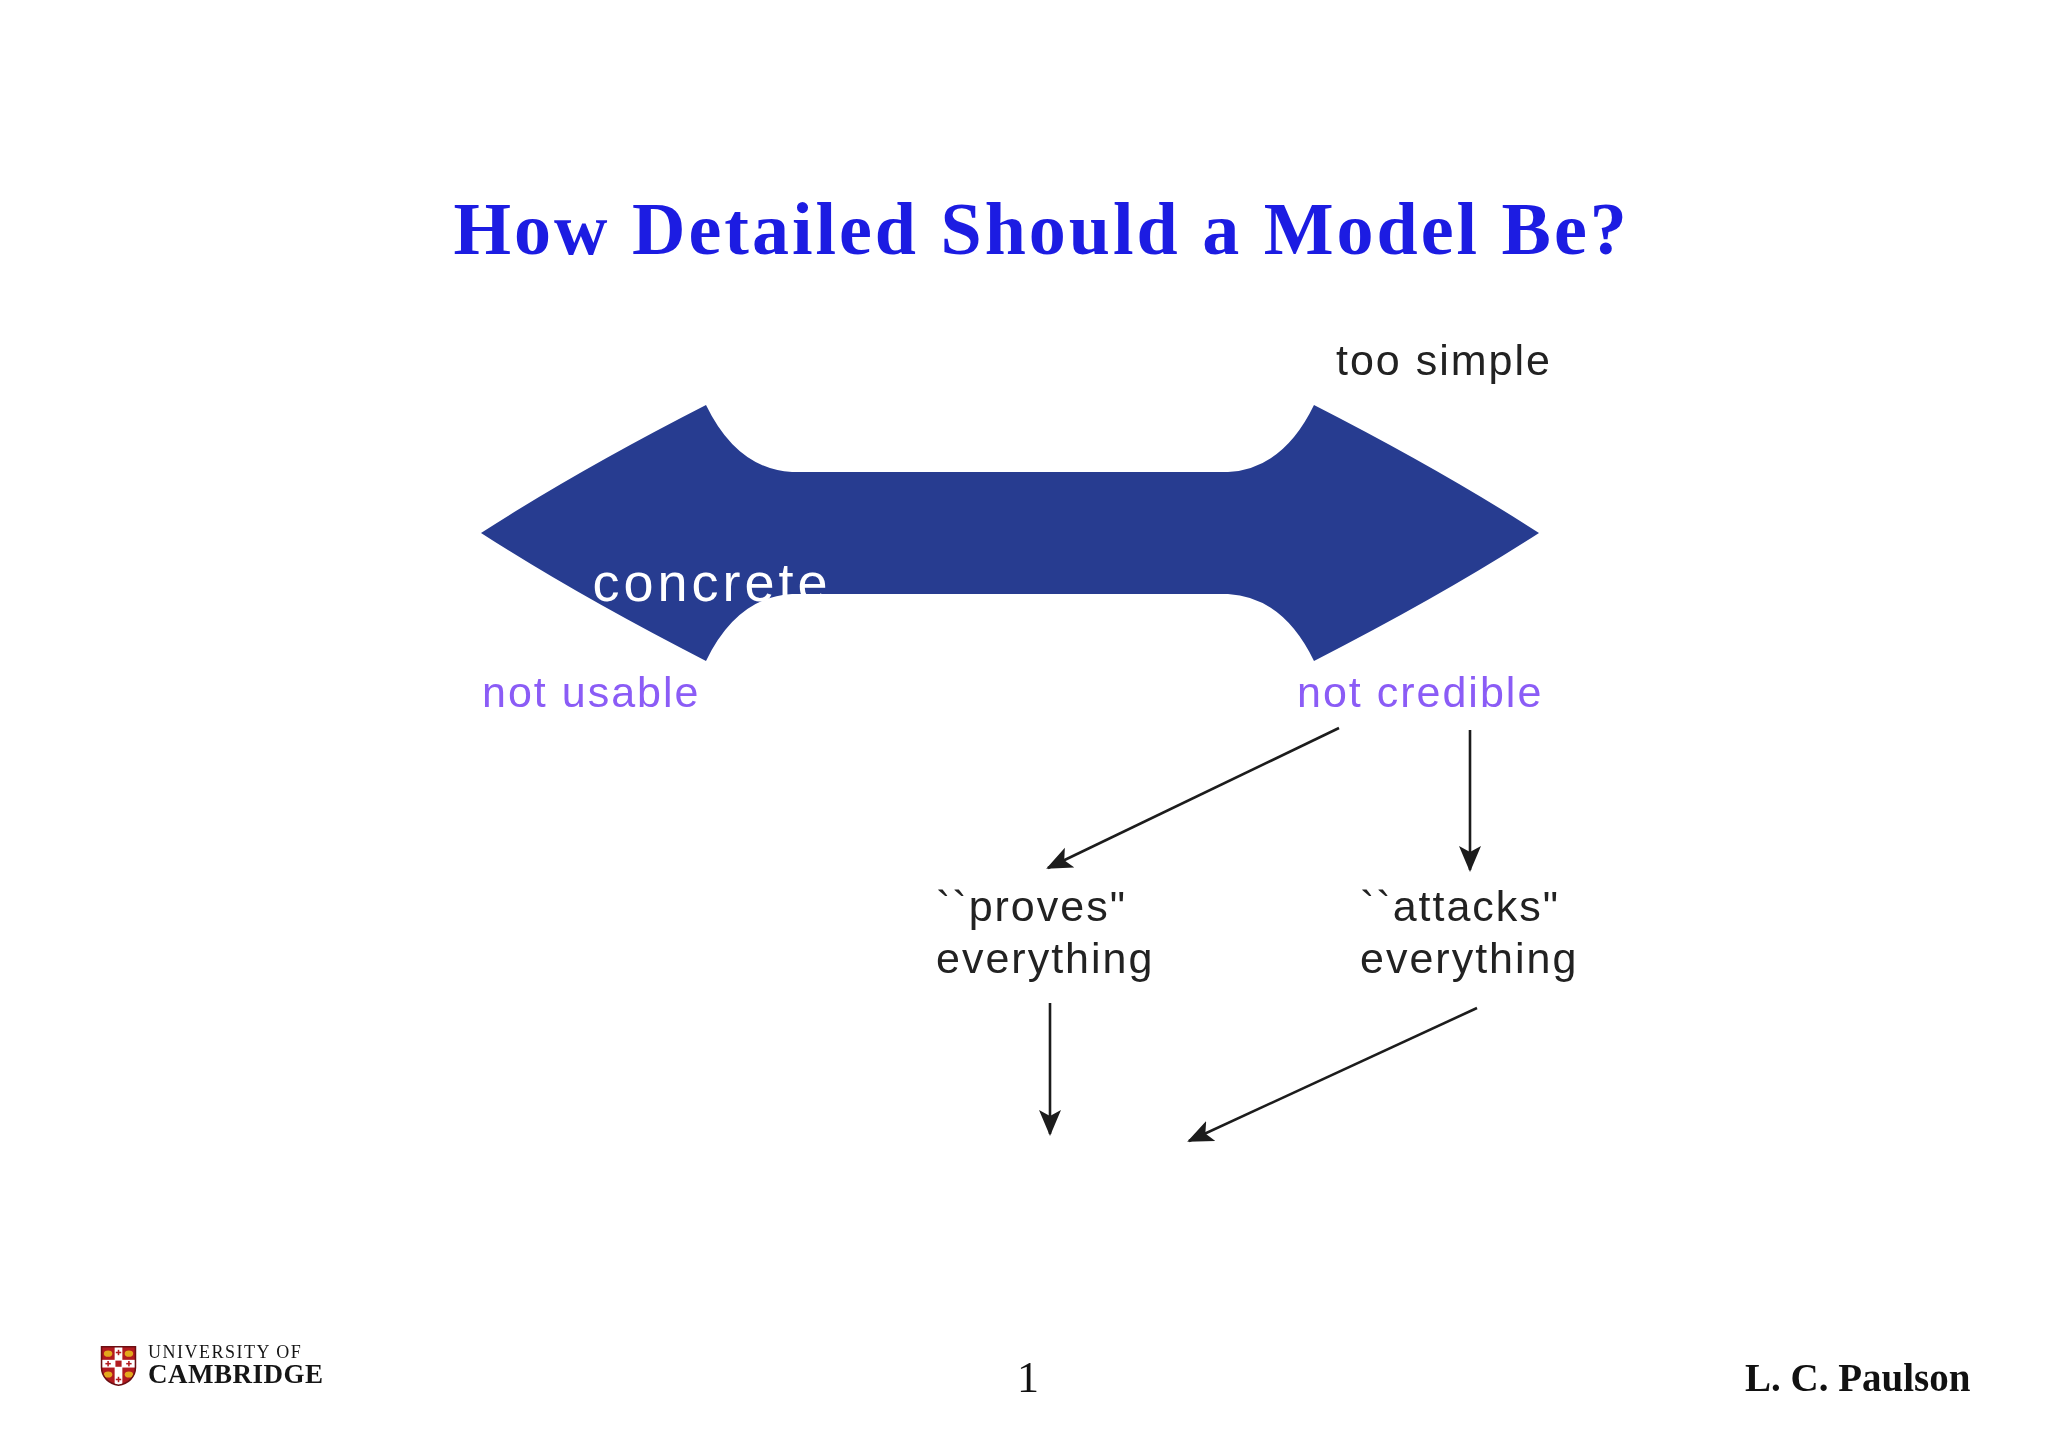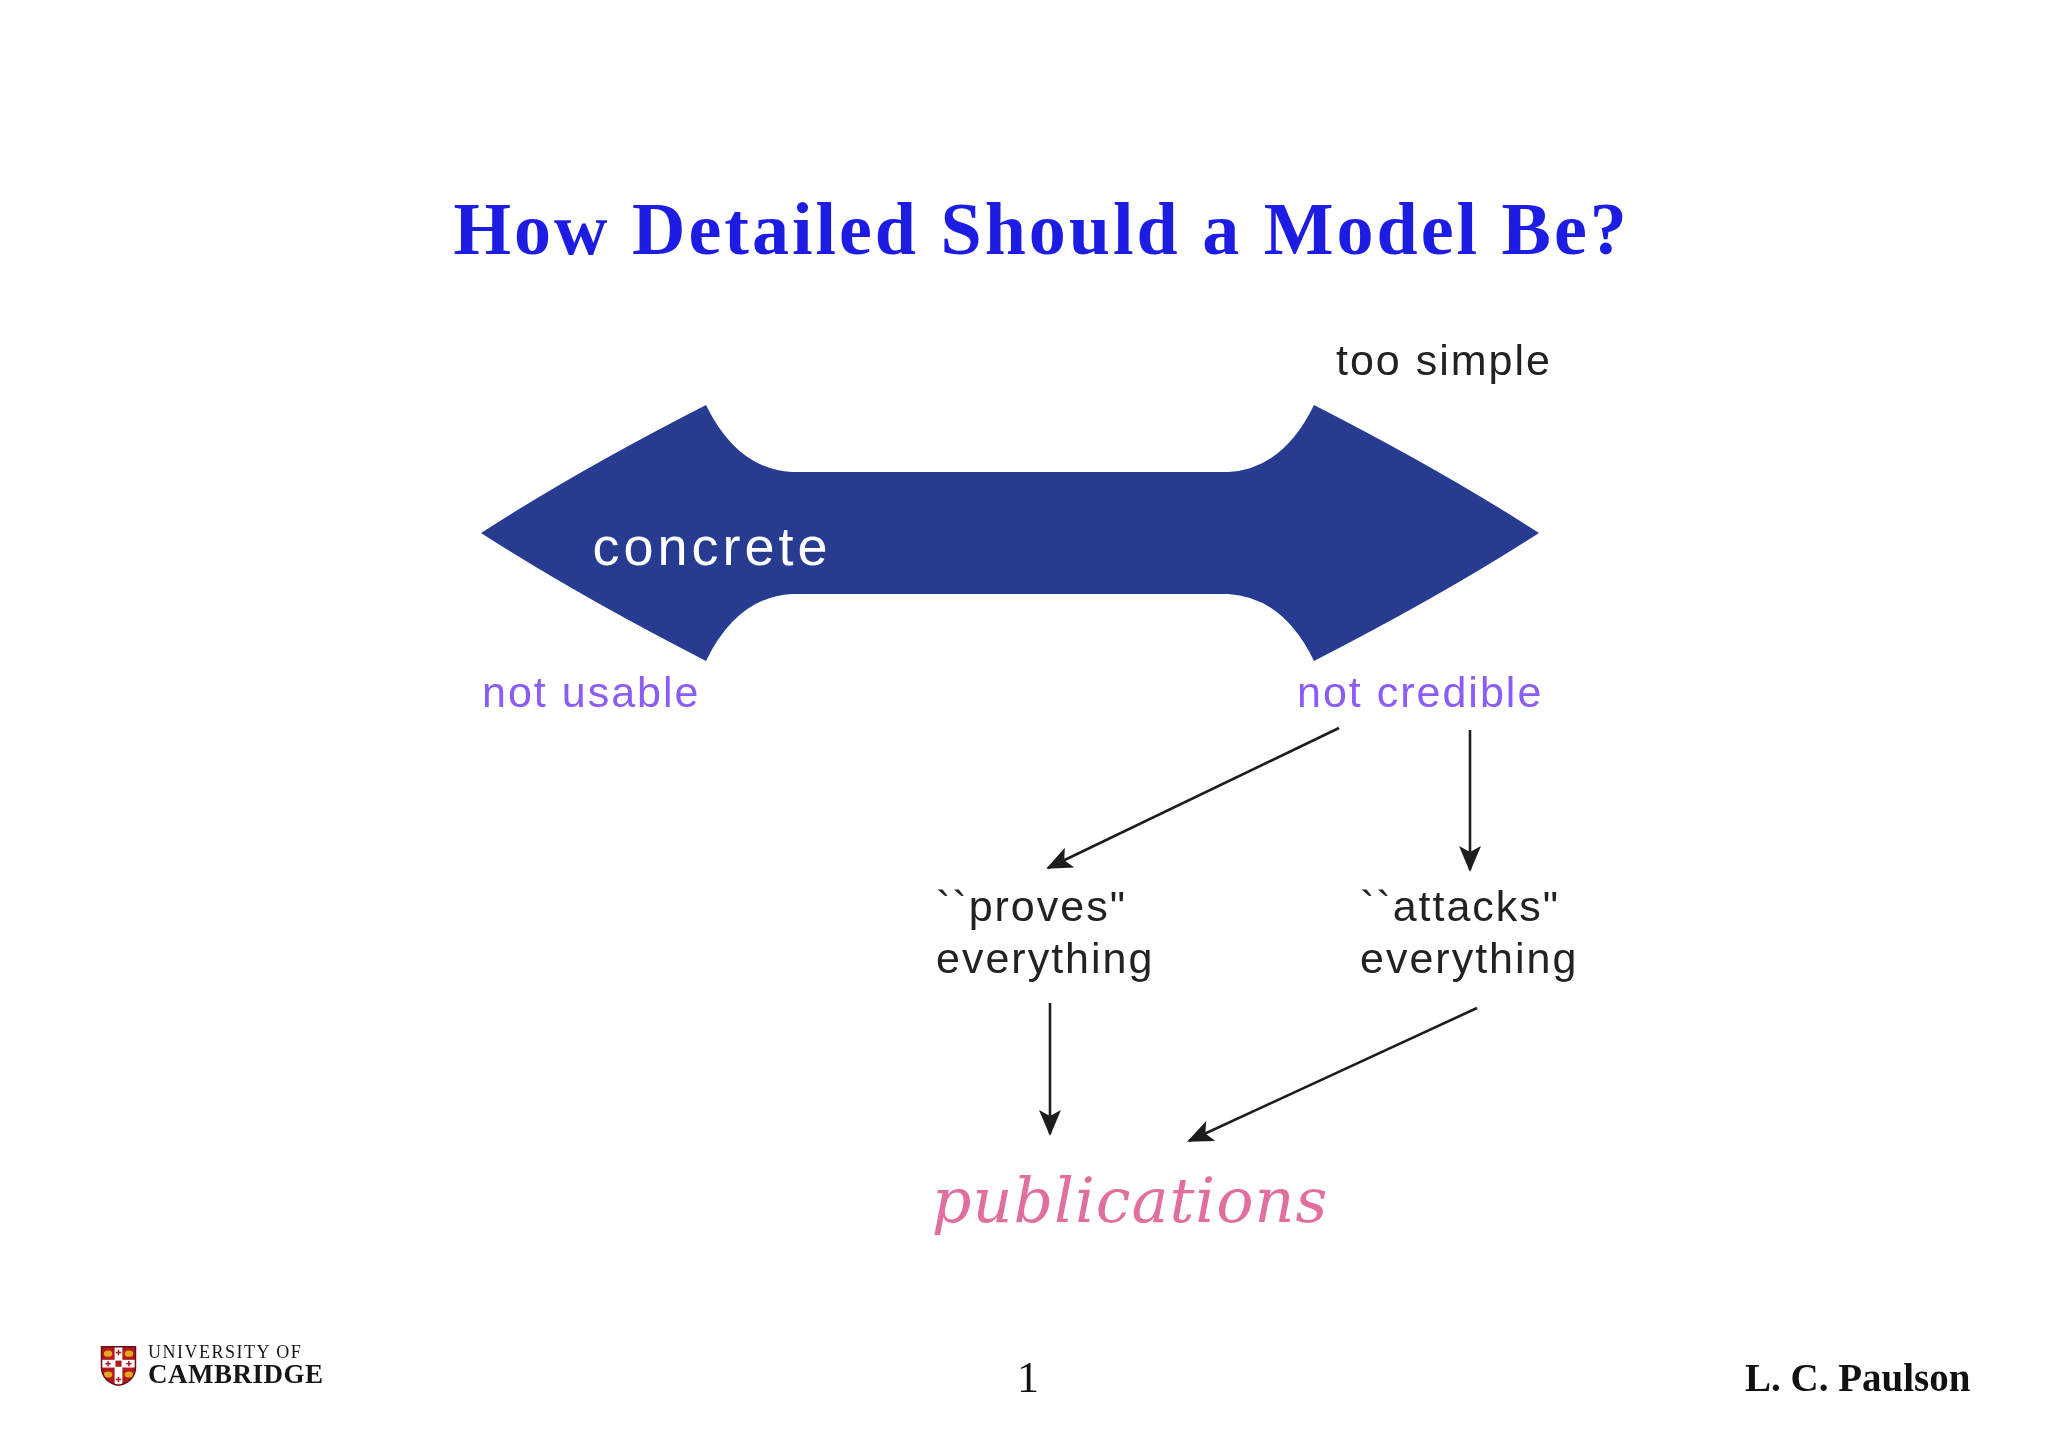--- a/index.html
+++ b/index.html
@@ -5,21 +5,21 @@
   html,body{margin:0;padding:0;background:#ffffff;}
   .slide{position:relative;width:2048px;height:1447px;background:#ffffff;overflow:hidden;
          font-family:"Liberation Sans",sans-serif;}
   .abs{position:absolute;}
   .ctr{transform:translate(-50%,-50%);white-space:nowrap;}
   .title{left:50%;top:187px;transform:translateX(-48.5%);white-space:nowrap;
          font-family:"Liberation Serif",serif;font-weight:bold;
          font-size:74px;letter-spacing:3px;color:#1c1ce2;}
   .glabel{font-size:43px;letter-spacing:2px;color:#222222;white-space:nowrap;}
   .red{color:#8b5cf6;}
-  .arrowlabel{font-size:54px;letter-spacing:4px;color:#ffffff;white-space:nowrap;}
+  .arrowlabel{font-size:54px;letter-spacing:4px;color:#ffffff;white-space:nowrap;margin-top:36px;}
   .twoline{font-size:43px;letter-spacing:2px;color:#222222;line-height:52px;white-space:nowrap;}
   .pub{font-family:"DejaVu Serif",serif;font-style:italic;font-size:62px;
        letter-spacing:1px;color:#e06fa0;}
   svg.layer{position:absolute;left:0;top:0;width:2048px;height:1447px;}
   .logo{left:100px;top:1341px;display:flex;align-items:flex-end;}
   .logo-text{margin-left:11px;color:#151515;font-family:"Liberation Serif",serif;}
   .logo-line1{font-size:18px;letter-spacing:1.5px;line-height:19px;margin-top:2px;}
   .logo-line2{font-size:27px;font-weight:bold;letter-spacing:0.5px;line-height:25px;}
   .pagenum{left:1028px;top:1377px;font-family:"Liberation Serif",serif;
            font-size:44px;color:#111111;}
@@ -57,21 +57,20 @@
 
   <div class="abs twoline" style="left:936px;top:880px;">
     <div>``proves"</div>
     <div>everything</div>
   </div>
   <div class="abs twoline" style="left:1360px;top:880px;">
     <div>``attacks"</div>
     <div>everything</div>
   </div>
 
-  <div class="abs ctr pub" style="left:1130px;top:1200px;">publications</div>
 
   <div class="abs logo">
     <svg width="37" height="42" viewBox="0 0 48 54">
       <defs>
         <clipPath id="shieldClip">
           <path d="M2,2 H46 V29 C46,42 36,50 24,52 C12,50 2,42 2,29 Z"></path>
         </clipPath>
       </defs>
       <path d="M2,2 H46 V29 C46,42 36,50 24,52 C12,50 2,42 2,29 Z" fill="#b21a1f"></path>
       <g clip-path="url(#shieldClip)">

